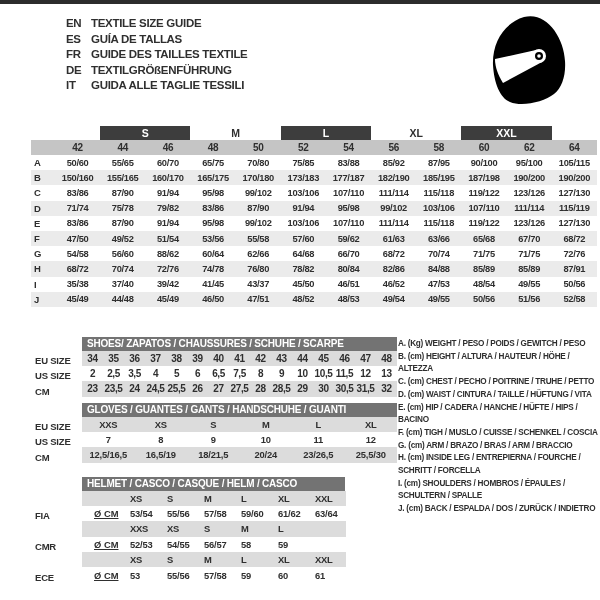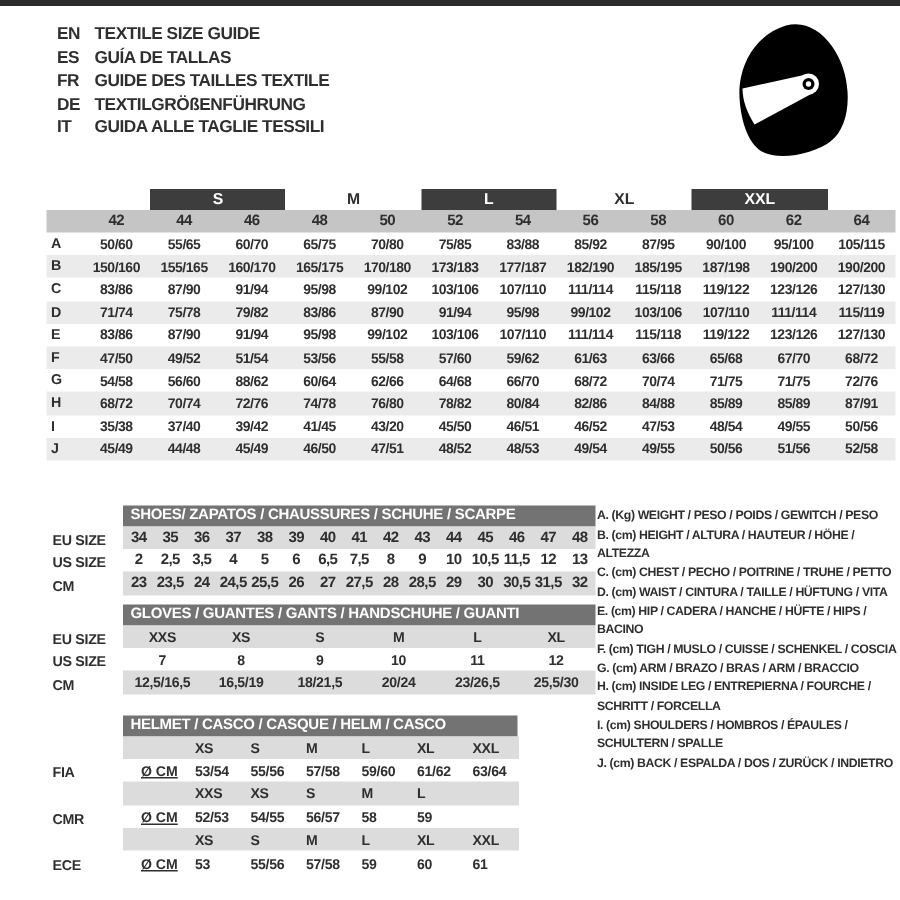--- a/index.html
+++ b/index.html
@@ -3,21 +3,21 @@
 <meta charset="utf-8">
 <style>
   html,body{margin:0;padding:0;background:#fff;}
   #page{position:relative;width:600px;height:600px;background:#ffffff;overflow:hidden;
         font-family:"Liberation Sans",sans-serif;color:#2f2f2f;}
   .topbar{position:absolute;left:0;top:0;width:600px;height:4px;background:#2c2c2c;}
 
   
   #langs{position:absolute;left:38px;top:16px;}
   .lang-row{display:flex;font-weight:700;font-size:11.5px;line-height:15.5px;letter-spacing:-0.3px;}
-  .lang-code{width:25px;}
+  .lang-code{width:25px;margin-left:28px;}
 
   
   #helmet-icon{position:absolute;left:488px;top:13px;}
 
   
   #main-table{position:absolute;left:31px;top:126px;width:566px;}
   .sg-row{display:flex;height:14px;}
   .sg-spacer{width:24px;}
   .sg{display:flex;align-items:center;justify-content:center;font-weight:700;font-size:10.5px;}
   .sg.dark{background:#3d3d3d;color:#ffffff;}
@@ -233,21 +233,21 @@
           <div class="mt-cell">85/89</div>
           <div class="mt-cell">85/89</div>
           <div class="mt-cell">87/91</div>
         </div>
         <div class="mt-row">
           <div class="mt-label">I</div>
           <div class="mt-cell">35/38</div>
           <div class="mt-cell">37/40</div>
           <div class="mt-cell">39/42</div>
           <div class="mt-cell">41/45</div>
-          <div class="mt-cell">43/20</div>
+          <div class="mt-cell">43/37</div>
           <div class="mt-cell">45/50</div>
           <div class="mt-cell">46/51</div>
           <div class="mt-cell">46/52</div>
           <div class="mt-cell">47/53</div>
           <div class="mt-cell">48/54</div>
           <div class="mt-cell">49/55</div>
           <div class="mt-cell">50/56</div>
         </div>
         <div class="mt-row alt">
           <div class="mt-label">J</div>

